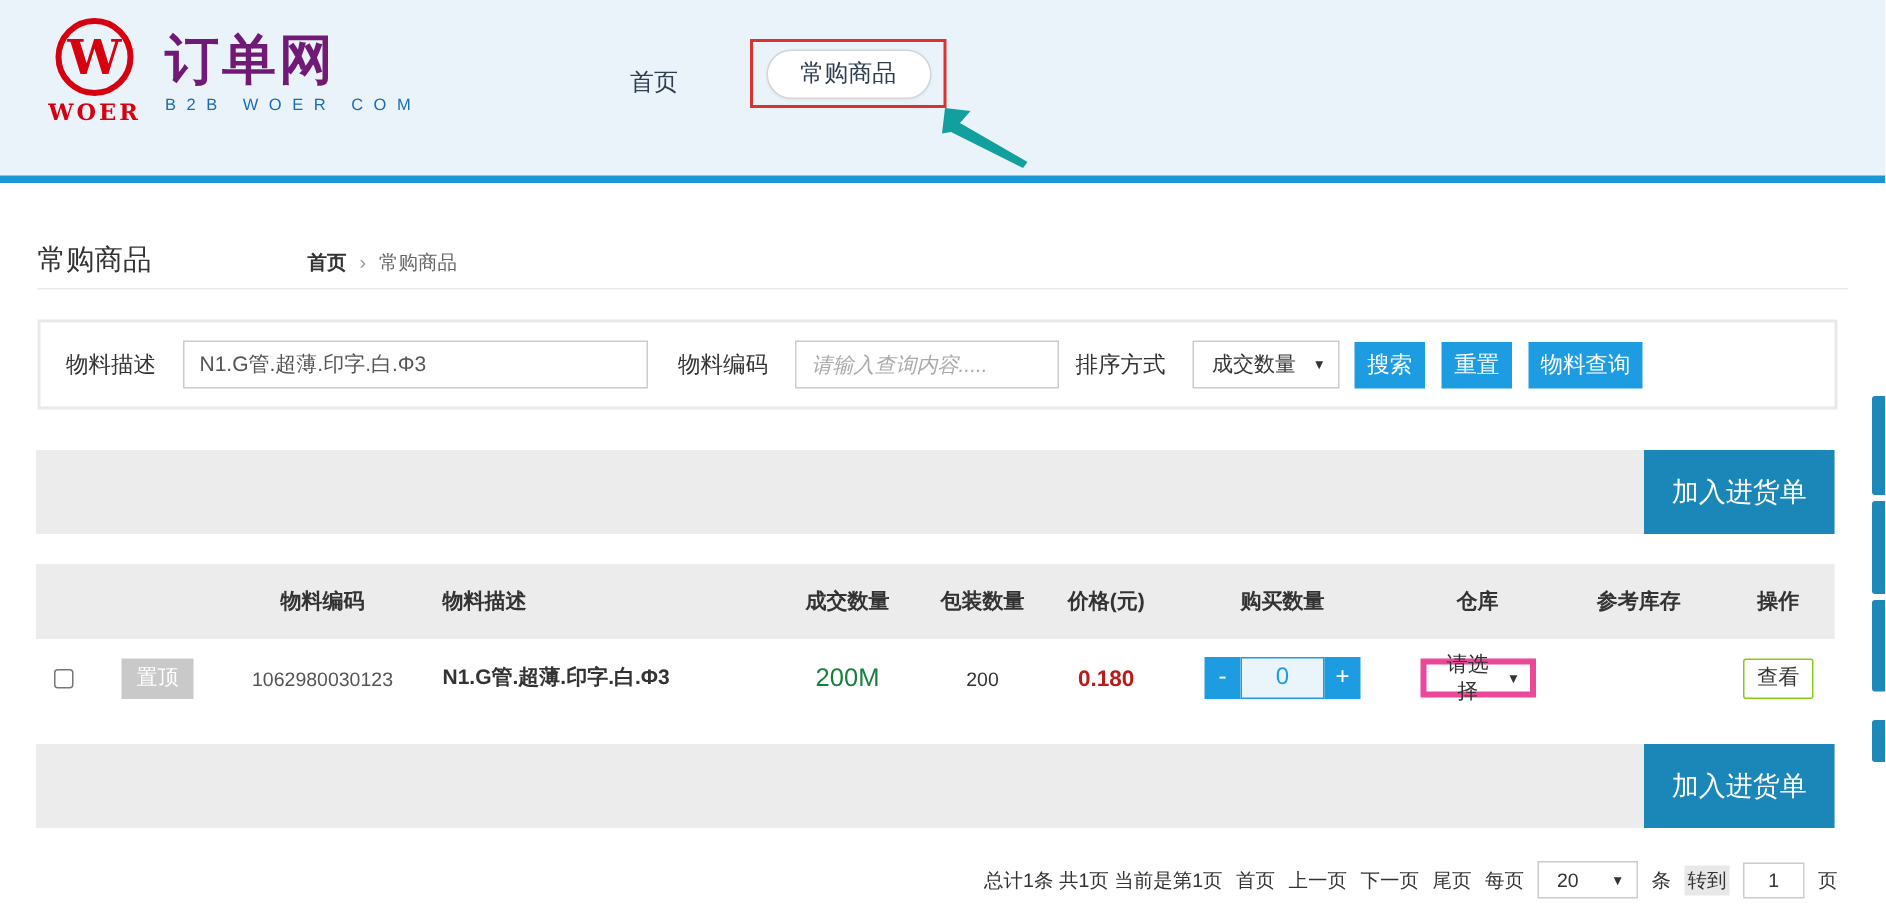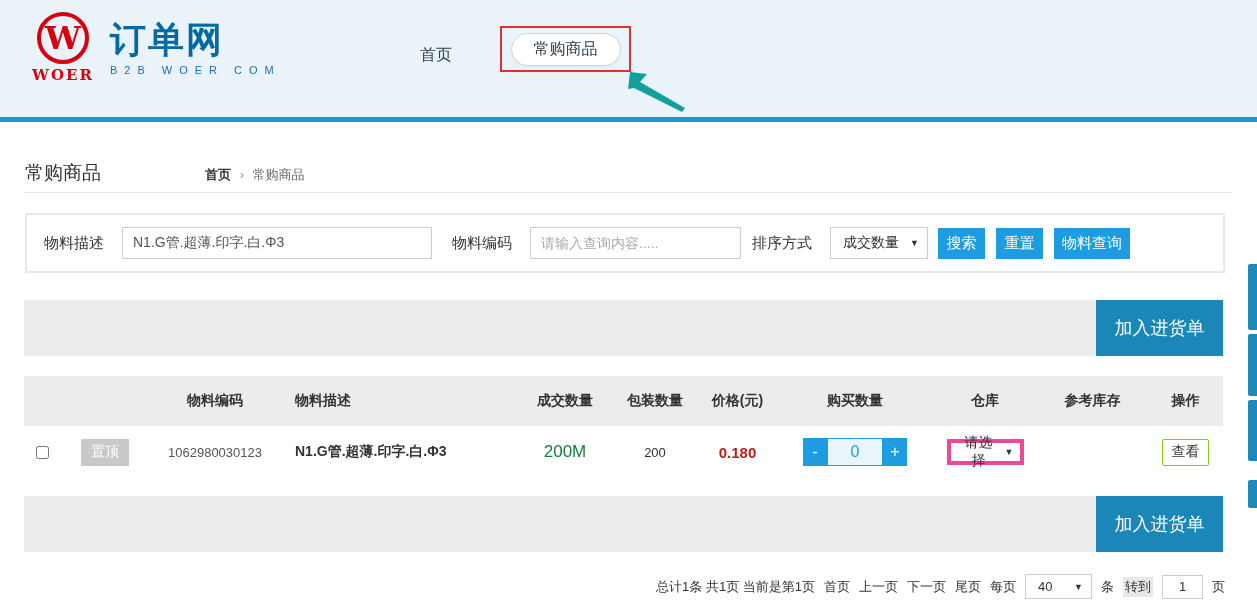--- a/index.html
+++ b/index.html
@@ -10,21 +10,21 @@
   
   .header { position:absolute; left:0; top:0; width:1257px; height:117px; background:#eaf3fa; }
   .header-underline { position:absolute; left:0; top:117px; width:1257px; height:5px; background:#1897d4; }
   .logo-wrap { position:absolute; left:30px; top:10px; display:flex; align-items:flex-start; }
   .logo-mark { width:66px; text-align:center; }
   .logo-ring { width:52px; height:52px; margin:2px auto 0; border:4px solid #d7000f; border-radius:50%;
                display:flex; align-items:center; justify-content:center; }
   .logo-w { font-family:"DejaVu Serif","Liberation Serif",serif; font-weight:bold; font-size:32px; color:#d7000f; line-height:1; }
   .logo-woer { font-family:"DejaVu Serif","Liberation Serif",serif; font-weight:bold; font-size:15px; color:#d7000f; letter-spacing:2px; margin-top:2px; }
   .logo-text { margin-left:14px; padding-top:8px; }
-  .site-name { font-size:36px; color:#0369a1; font-weight:bold; letter-spacing:2px; line-height:1.2; }
+  .site-name { font-size:36px; color:#701a75; font-weight:bold; letter-spacing:2px; line-height:1.2; }
   .site-sub { font-size:11px; color:#1b6db3; letter-spacing:7px; margin-top:3px; }
 
   
   .nav { position:absolute; left:420px; top:38px; display:flex; align-items:center; }
   .nav-item { font-size:16px; color:#2e3e4e; cursor:pointer; white-space:nowrap; }
   .nav-home { margin-right:48px; }
   .nav-pill-box { position:relative; width:131px; height:46px; margin-top:-12px; margin-right:28px;
                   border:2px solid #d9332e; display:flex; align-items:center; justify-content:center; }
   .nav-pill { background:#fff; border:1px solid #d4d4d4; border-radius:17px; height:33px; width:110px;
               display:flex; align-items:center; justify-content:center; font-size:16px; color:#2e3e4e; cursor:pointer;
@@ -45,21 +45,21 @@
   
   .filter-bar { position:absolute; left:25px; top:213px; width:1200px; height:60px; border:2px solid #e9e9e9;
                 display:flex; align-items:center; }
   .f-label { font-size:15px; color:#333; white-space:nowrap; }
   .lbl-desc { margin-left:17px; }
   .inp { height:32px; border:1px solid #ccc; background:#fff; font-size:14px; color:#555; padding:0 10px;
          font-family:"Liberation Sans","DejaVu Sans",sans-serif; outline:none; }
   .inp::placeholder { color:#aaa; }
   .inp-desc { width:310px; margin-left:18px; }
   .lbl-code { margin-left:20px; }
-  .inp-code { width:211px; margin-left:18px; }
+  .inp-code { width:176px; margin-left:18px;font-style:italic; }
   .lbl-sort { margin-left:11px; }
   .selbox { height:32px; border:1px solid #ccc; background:#fff; display:flex; align-items:center;
             justify-content:space-between; font-size:14px; color:#333; padding:0 8px 0 12px; cursor:pointer; }
   .sel-sort { width:98px; margin-left:18px; }
   .caret { font-size:9px; color:#333; margin-left:6px; }
   .btn-blue { height:31px; background:#1e9ce2; color:#fff; border:none; font-size:15px; cursor:pointer;
               font-family:"Liberation Sans","DejaVu Sans",sans-serif; }
   .btn-search { width:47px; margin-left:10px; }
   .btn-reset { width:47px; margin-left:11px; }
   .btn-mquery { width:76px; margin-left:11px; }
@@ -219,21 +219,21 @@
   </div>
 
   <div class="pagination">
     <span class="pg-item">总计1条 共1页 当前是第1页</span>
     <span class="pg-item pg-link">首页</span>
     <span class="pg-item pg-link">上一页</span>
     <span class="pg-item pg-link">下一页</span>
     <span class="pg-item pg-link">尾页</span>
     <span class="pg-item">每页</span>
     <div class="selbox pg-sel">
-      <span>40</span>
+      <span>20</span>
       <span class="caret">▼</span>
     </div>
     <span class="pg-item">条</span>
     <span class="pg-item pg-goto">转到</span>
     <input class="pg-input" type="text" value="1" style="">
     <span class="pg-item pg-last">页</span>
   </div>
 
   <div class="side-tab st-1"></div>
   <div class="side-tab st-2"></div>

